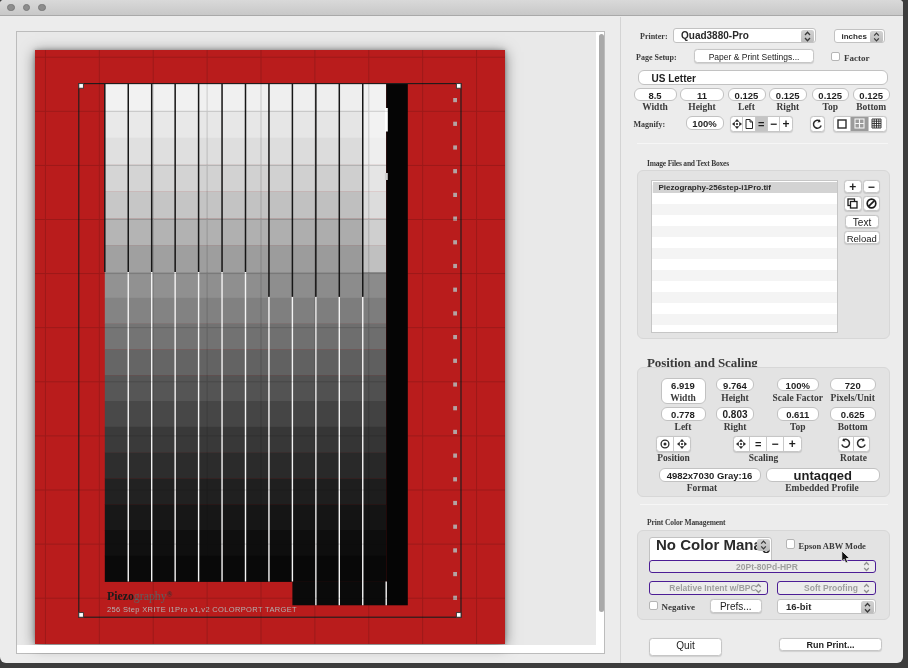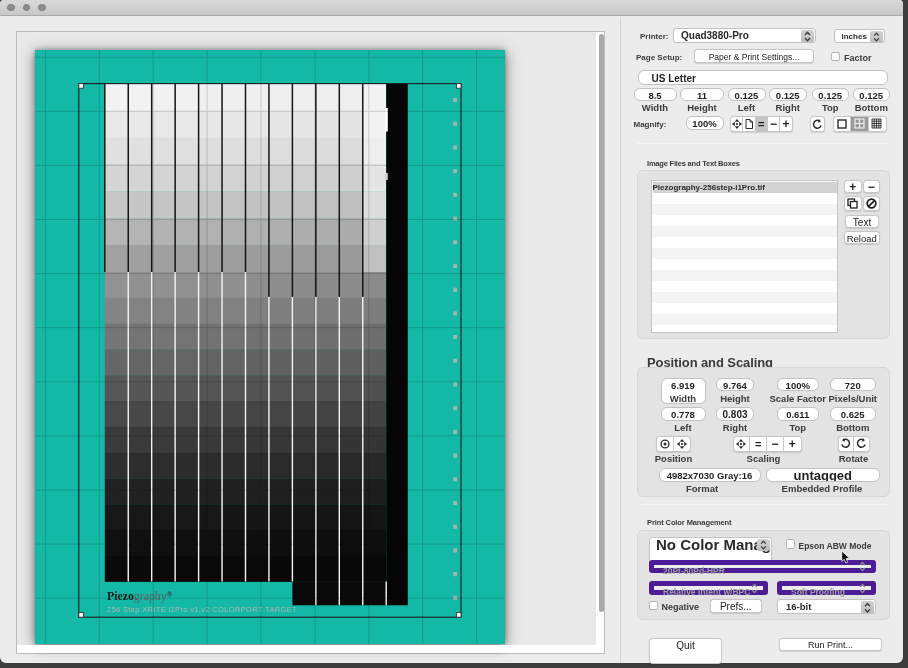--- a/index.html
+++ b/index.html
@@ -2,28 +2,28 @@
 <html><head>
 <meta charset="utf-8">
 <style>
 * { margin:0; padding:0; box-sizing:border-box; }
 html,body { width:908px; height:668px; background:#3d3d3d; font-family:"Liberation Sans", sans-serif; overflow:hidden; }
 #win { position:absolute; left:0; top:0; width:902.5px; height:663px; background:#ececec; border-radius:4px 4px 6px 6px; }
 #tbar { position:absolute; left:0; top:0; width:100%; height:16px; background:linear-gradient(#d9d9d9,#c8c8c8); border-bottom:1px solid #a9a9a9; border-radius:4px 4px 0 0; }
 .dot { position:absolute; top:3.5px; width:7.5px; height:7.5px; border-radius:50%; background:#8d8d8d; border:0.5px solid #797979; }
 #title { position:absolute; left:0; top:2px; width:100%; text-align:center; font-size:10px; font-weight:700; color:#4c4c4c; }
 #prev { position:absolute; left:15.5px; top:31px; width:589.5px; height:623px; background:#e9e9e9; border:1px solid #bcbcbc; }
-#page { position:absolute; left:18.5px; top:18px; width:470px; height:594px; background:#14b8a6; box-shadow:0 2px 13px rgba(0,0,0,0.50), 0 0 4px rgba(0,0,0,0.28); }
+#page { position:absolute; left:18.5px; top:18px; width:470px; height:594px; background:#b91c1c; box-shadow:0 2px 13px rgba(0,0,0,0.50), 0 0 4px rgba(0,0,0,0.28); }
 #vtrack { position:absolute; right:0px; top:0; width:8px; height:613px; background:#fff; }
 #htrack { position:absolute; left:0; bottom:0px; width:100%; height:8.5px; background:#fff; }
 #vthumb { position:absolute; left:582px; top:1.5px; width:5.5px; height:578px; background:#a9a9a9; border-radius:3px; }
 #divider { position:absolute; left:620px; top:17px; width:1px; height:646px; background:#d4d4d4; }
-.lb { position:absolute; white-space:nowrap; }
+.lb { position:absolute; white-space:nowrap;font-family:Liberation Serif, serif; }
 .fld { position:absolute; background:#fff; border:1px solid #c2c2c2; border-radius:6px; white-space:nowrap; overflow:hidden; font-weight:700; color:#2a2a2a; }
-.fldd { position:absolute; background:#ececec; border:5px solid #4c1d95; border-radius:3px; white-space:nowrap; color:#9e9e9e; text-align:left; font-weight:700; }
+.fldd { position:absolute; background:#ececec; border:1px solid #4c1d95; border-radius:3px; white-space:nowrap; color:#9e9e9e; text-align:center; font-weight:700; }
 .btn { position:absolute; background:#fff; border:1px solid #c6c6c6; border-radius:3.5px; text-align:center; color:#222; box-shadow:0 0.5px 1px rgba(0,0,0,0.12); white-space:nowrap; font-weight:700; }
 .pop { border-radius:3px; }
 .stp { position:absolute; right:1px; top:1px; width:13px; border-radius:2.5px; background:linear-gradient(#d2d2d2,#bbbbbb); display:inline-flex; align-items:center; justify-content:center; }
 .chk { position:absolute; width:9.5px; height:9.5px; background:#fff; border:1px solid #b5b5b5; border-radius:2px; }
 .gb { position:absolute; background:#e3e3e3; border:1px solid #d7d7d7; border-radius:6px; }
 .segc { position:absolute; background:#fff; border:1px solid #c6c6c6; border-radius:3.5px; display:flex; box-shadow:0 0.5px 1px rgba(0,0,0,0.12); }
 .seg { display:inline-flex; align-items:center; justify-content:center; height:100%; border-right:1px solid #c9c9c9; color:#1e1e1e; }
 .seg:last-child { border-right:none; }
 .segon { background:#c4c4c4; }
 </style>
@@ -388,21 +388,21 @@
             <path d="M1 3.2h9M1 5.5h9M1 7.8h9M3.2 1v9M5.5 1v9M7.8 1v9"></path>
           </g>
         </svg>
       </span>
     </div>
 <div style="position:absolute;left:637px;top:143px;width:251px;height:1px;background:#cfcfcf;border-bottom:1px solid #f6f6f6"></div>
 <div class="lb" style="left:647px;top:158.5px;font-size:7.5px;color:#3a3a3a;text-align:left;font-weight:700;letter-spacing:-0.2px">Image Files and Text Boxes</div>
 <div class="gb" style="left:637px;top:169.5px;width:253px;height:169px"></div>
 <div style="position:absolute;left:651px;top:179.5px;width:187px;height:153px;background:
 repeating-linear-gradient(to bottom, #ffffff 0px, #ffffff 11px, #f4f4f4 11px, #f4f4f4 22px);background-position:0 12px;border:1px solid #c6c6c6;box-sizing:border-box;overflow:hidden">
-<div style="position:absolute;left:0.5px;top:1px;width:184px;height:11.5px;background:#d3d3d3;font-size:8px;font-weight:700;line-height:11.5px;color:#2a2a2a;white-space:nowrap">Piezography-256step-i1Pro.tif</div>
+<div style="position:absolute;left:0.5px;top:1px;width:184px;height:11.5px;background:#d3d3d3;font-size:8px;font-weight:700;line-height:11.5px;padding-left:6px;color:#2a2a2a;white-space:nowrap">Piezography-256step-i1Pro.tif</div>
     </div>
 <div class="btn" style="left:844px;top:179.5px;width:17.5px;height:13.5px;line-height:13.5px;font-size:12px;font-weight:700">+</div>
 <div class="btn" style="left:862.5px;top:179.5px;width:17.5px;height:13.5px;line-height:13.5px;font-size:12px;font-weight:700">−</div>
 <div class="btn" style="left:844px;top:196px;width:17.5px;height:14.5px;line-height:13px"><svg width="11" height="11" viewBox="0 0 11 11">
         <rect x="1" y="1" width="6.5" height="6.5" fill="#fff" stroke="#1d1d1d" stroke-width="1.3"></rect>
         <rect x="3.5" y="3.5" width="6.5" height="6.5" fill="#fff" stroke="#1d1d1d" stroke-width="1.3"></rect>
       </svg></div>
 <div class="btn" style="left:862.5px;top:196px;width:17.5px;height:14.5px;line-height:13px"><svg width="11" height="11" viewBox="0 0 11 11">
         <circle cx="5.5" cy="5.5" r="4.3" fill="none" stroke="#1d1d1d" stroke-width="1.7"></circle>
         <path d="M2.6 8.4L8.4 2.6" stroke="#1d1d1d" stroke-width="1.7"></path>
@@ -508,18 +508,18 @@
       </svg></div>
 <div class="chk" style="left:648.5px;top:600.5px"></div>
 <div class="lb" style="left:661.5px;top:602px;font-size:9px;color:#3a3a3a;text-align:left;font-weight:700;letter-spacing:0px">Negative</div>
 <div class="btn" style="left:710px;top:599px;width:51.5px;height:14px;line-height:14px;font-size:10px;font-weight:400">Prefs...</div>
 <div class="fld pop" style="left:777px;top:598.5px;width:99px;height:15.5px;line-height:14.5px;font-size:9.5px;padding-left:8px;text-align:left">16-bit<span class="stp" style="height:13.5px">
         <svg width="9" height="13.5" viewBox="0 0 9 13">
           <path d="M2 5L4.5 2.3 7 5" fill="none" stroke="#3a3a3a" stroke-width="1.3"></path>
           <path d="M2 8L4.5 10.7 7 8" fill="none" stroke="#3a3a3a" stroke-width="1.3"></path>
         </svg>
       </span></div>
-<div class="btn" style="left:649px;top:637.5px;width:73px;height:26px;line-height:13.5px;font-size:10px;font-weight:400">Quit</div>
-<div class="btn" style="left:779px;top:637.5px;width:103px;height:13.5px;line-height:13.5px;font-size:9px;font-weight:400">Run Print...</div>
+<div class="btn" style="left:649px;top:637.5px;width:73px;height:18px;line-height:13.5px;font-size:10px;font-weight:400">Quit</div>
+<div class="btn" style="left:779px;top:637.5px;width:103px;height:13.5px;line-height:13.5px;font-size:9px;font-weight:700">Run Print...</div>
 <svg width="9.5" height="14.5" viewBox="0 0 12 18" style="position:absolute;left:840.5px;top:549.5px;z-index:60">
       <path d="M1 1l0 13.2 3.1-2.6 1.9 4.6 2.5-1-1.9-4.5 4.1-.4z" fill="#111" stroke="#fff" stroke-width="0.9"></path>
     </svg>
 </div>
 
 </body></html>

